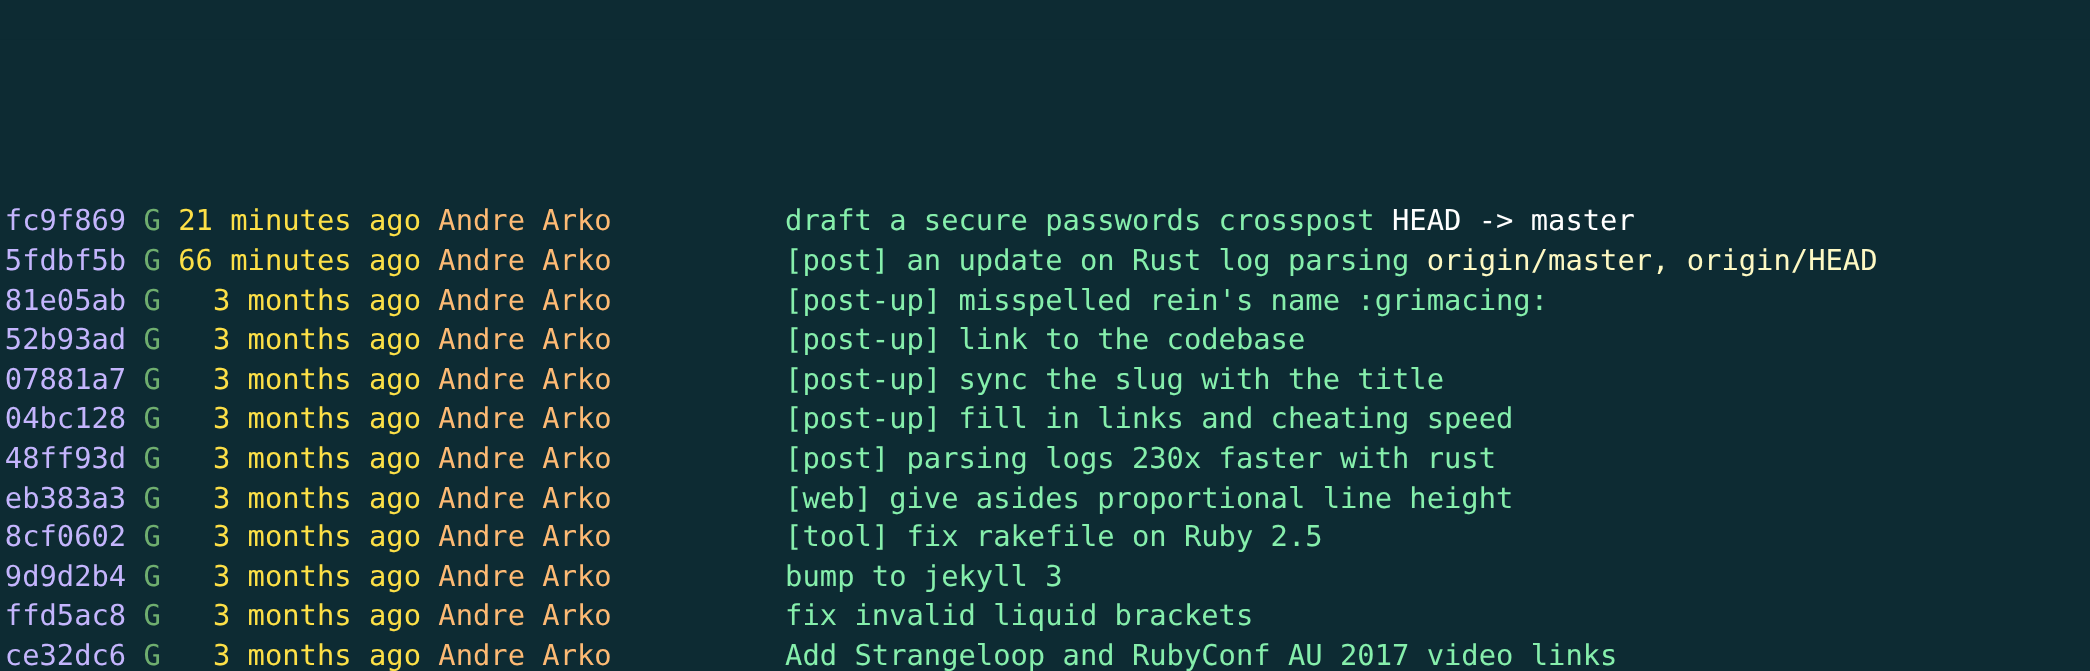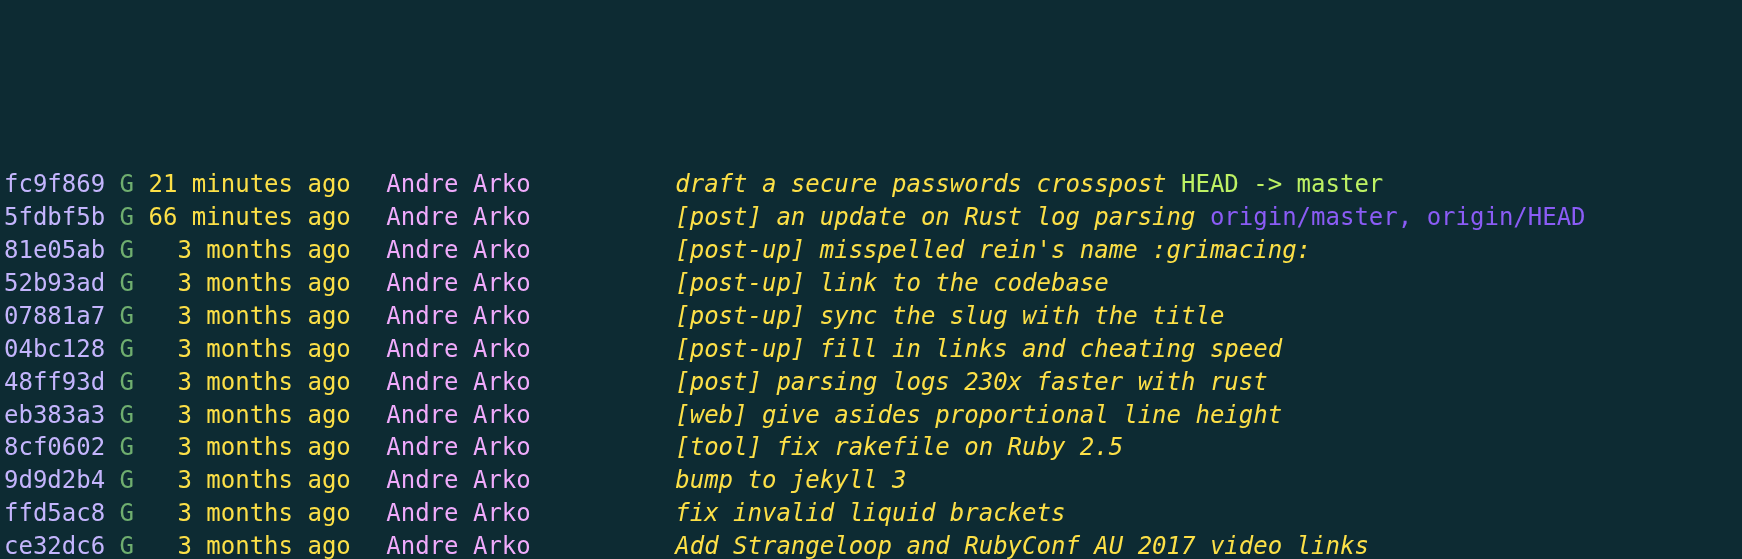--- a/index.html
+++ b/index.html
@@ -15,24 +15,24 @@
   }
   .log {
     padding: 4px 4px;
   }
   .row {
     display: block;
   }
   .hash    { color: #c4b5fd; }
   .sign-g  { color: #6fae6f; } 
   .time    { color: #fde047; }
-  .author  { color: #f0abfc; margin-left: 21px; }
-  .msg     { color: #fde047; font-style: italic; }
-  .ref-head{ color: #bef264; margin-top: 16px; }
-  .ref-rem { color: #8b5cf6; }
+  .author  { color: #fdba74; }
+  .msg     { color: #86efac; }
+  .ref-head{ color: #ffffff; margin-top: 16px; }
+  .ref-rem { color: #fef9c3; }
 </style>
 </head>
 <body>
 
 
 
 <div class="log" id="log"><span class="row"><span class="hash">fc9f869</span> <span class="sign-g">G</span> <span class="time">21 minutes ago</span> <span class="author">Andre Arko</span>          <span class="msg">draft a secure passwords crosspost </span><span class="ref-head">HEAD -&gt; master</span></span><span class="row"><span class="hash">5fdbf5b</span> <span class="sign-g">G</span> <span class="time">66 minutes ago</span> <span class="author">Andre Arko</span>          <span class="msg">[post] an update on Rust log parsing </span><span class="ref-rem">origin/master, origin/HEAD</span></span><span class="row"><span class="hash">81e05ab</span> <span class="sign-g">G</span> <span class="time">  3 months ago</span> <span class="author">Andre Arko</span>          <span class="msg">[post-up] misspelled rein's name :grimacing:</span></span><span class="row"><span class="hash">52b93ad</span> <span class="sign-g">G</span> <span class="time">  3 months ago</span> <span class="author">Andre Arko</span>          <span class="msg">[post-up] link to the codebase</span></span><span class="row"><span class="hash">07881a7</span> <span class="sign-g">G</span> <span class="time">  3 months ago</span> <span class="author">Andre Arko</span>          <span class="msg">[post-up] sync the slug with the title</span></span><span class="row"><span class="hash">04bc128</span> <span class="sign-g">G</span> <span class="time">  3 months ago</span> <span class="author">Andre Arko</span>          <span class="msg">[post-up] fill in links and cheating speed</span></span><span class="row"><span class="hash">48ff93d</span> <span class="sign-g">G</span> <span class="time">  3 months ago</span> <span class="author">Andre Arko</span>          <span class="msg">[post] parsing logs 230x faster with rust</span></span><span class="row"><span class="hash">eb383a3</span> <span class="sign-g">G</span> <span class="time">  3 months ago</span> <span class="author">Andre Arko</span>          <span class="msg">[web] give asides proportional line height</span></span><span class="row"><span class="hash">8cf0602</span> <span class="sign-g">G</span> <span class="time">  3 months ago</span> <span class="author">Andre Arko</span>          <span class="msg">[tool] fix rakefile on Ruby 2.5</span></span><span class="row"><span class="hash">9d9d2b4</span> <span class="sign-g">G</span> <span class="time">  3 months ago</span> <span class="author">Andre Arko</span>          <span class="msg">bump to jekyll 3</span></span><span class="row"><span class="hash">ffd5ac8</span> <span class="sign-g">G</span> <span class="time">  3 months ago</span> <span class="author">Andre Arko</span>          <span class="msg">fix invalid liquid brackets</span></span><span class="row"><span class="hash">ce32dc6</span> <span class="sign-g">G</span> <span class="time">  3 months ago</span> <span class="author">Andre Arko</span>          <span class="msg">Add Strangeloop and RubyConf AU 2017 video links</span></span></div>
 
 
 

